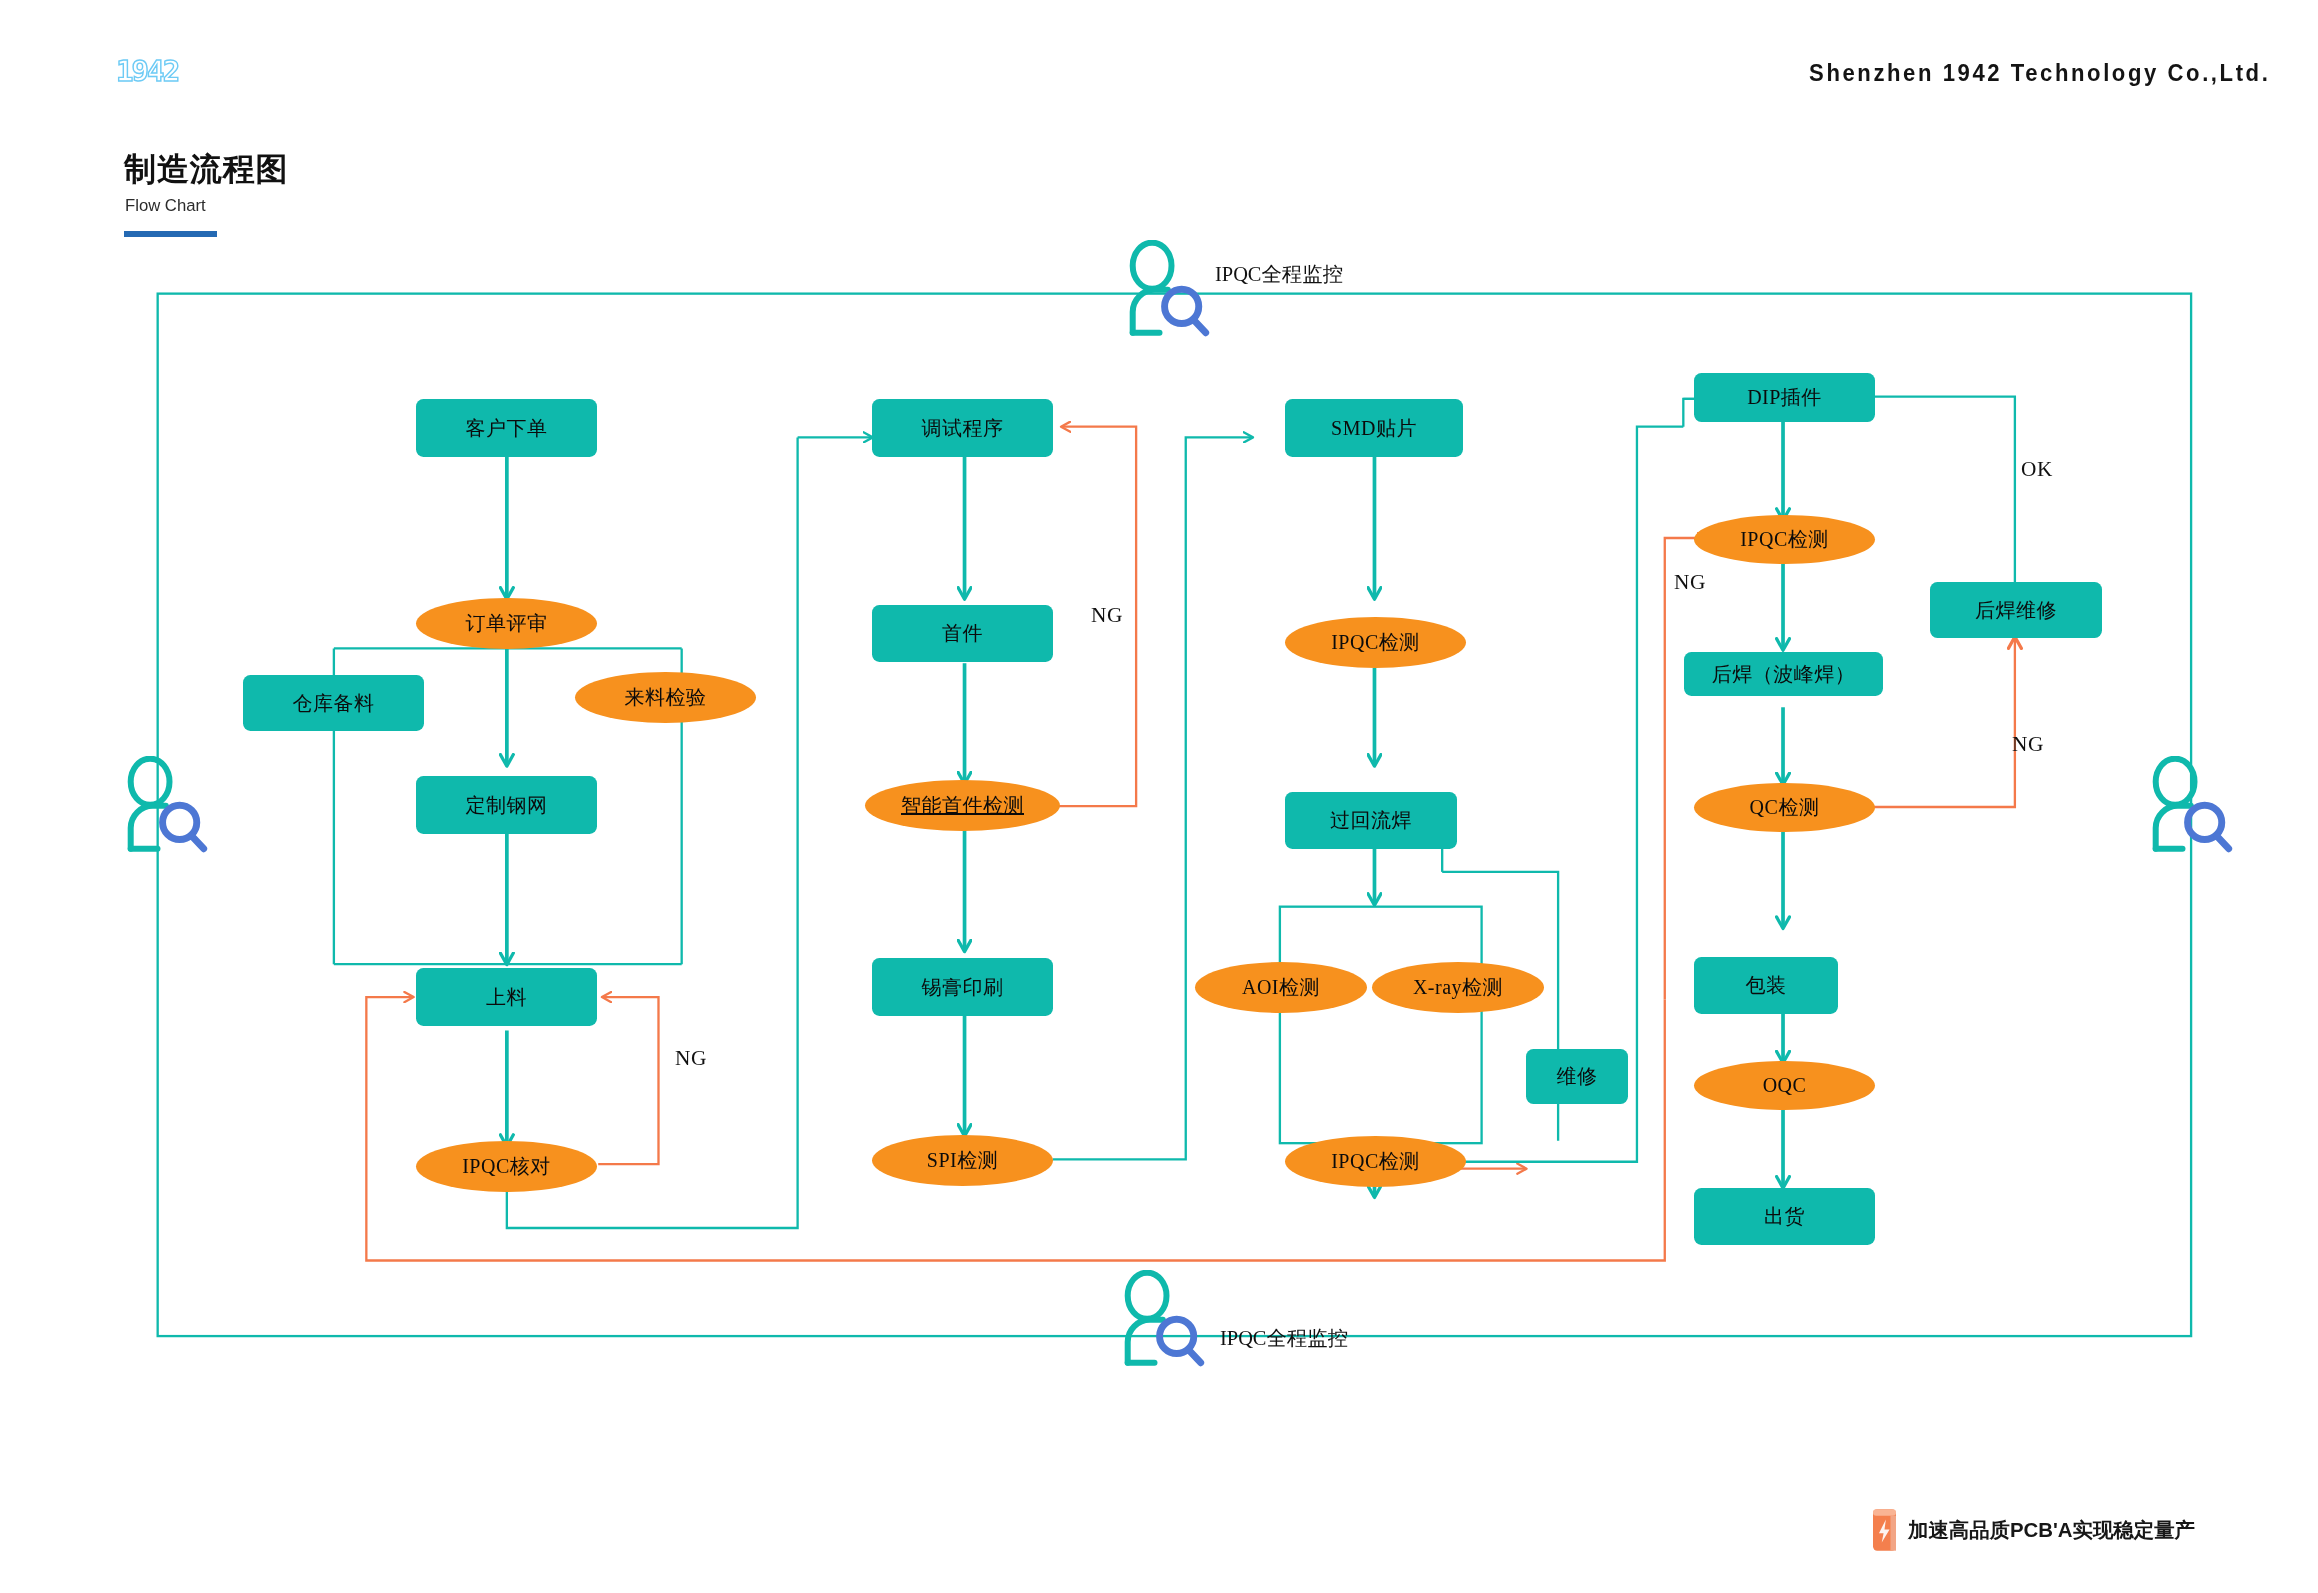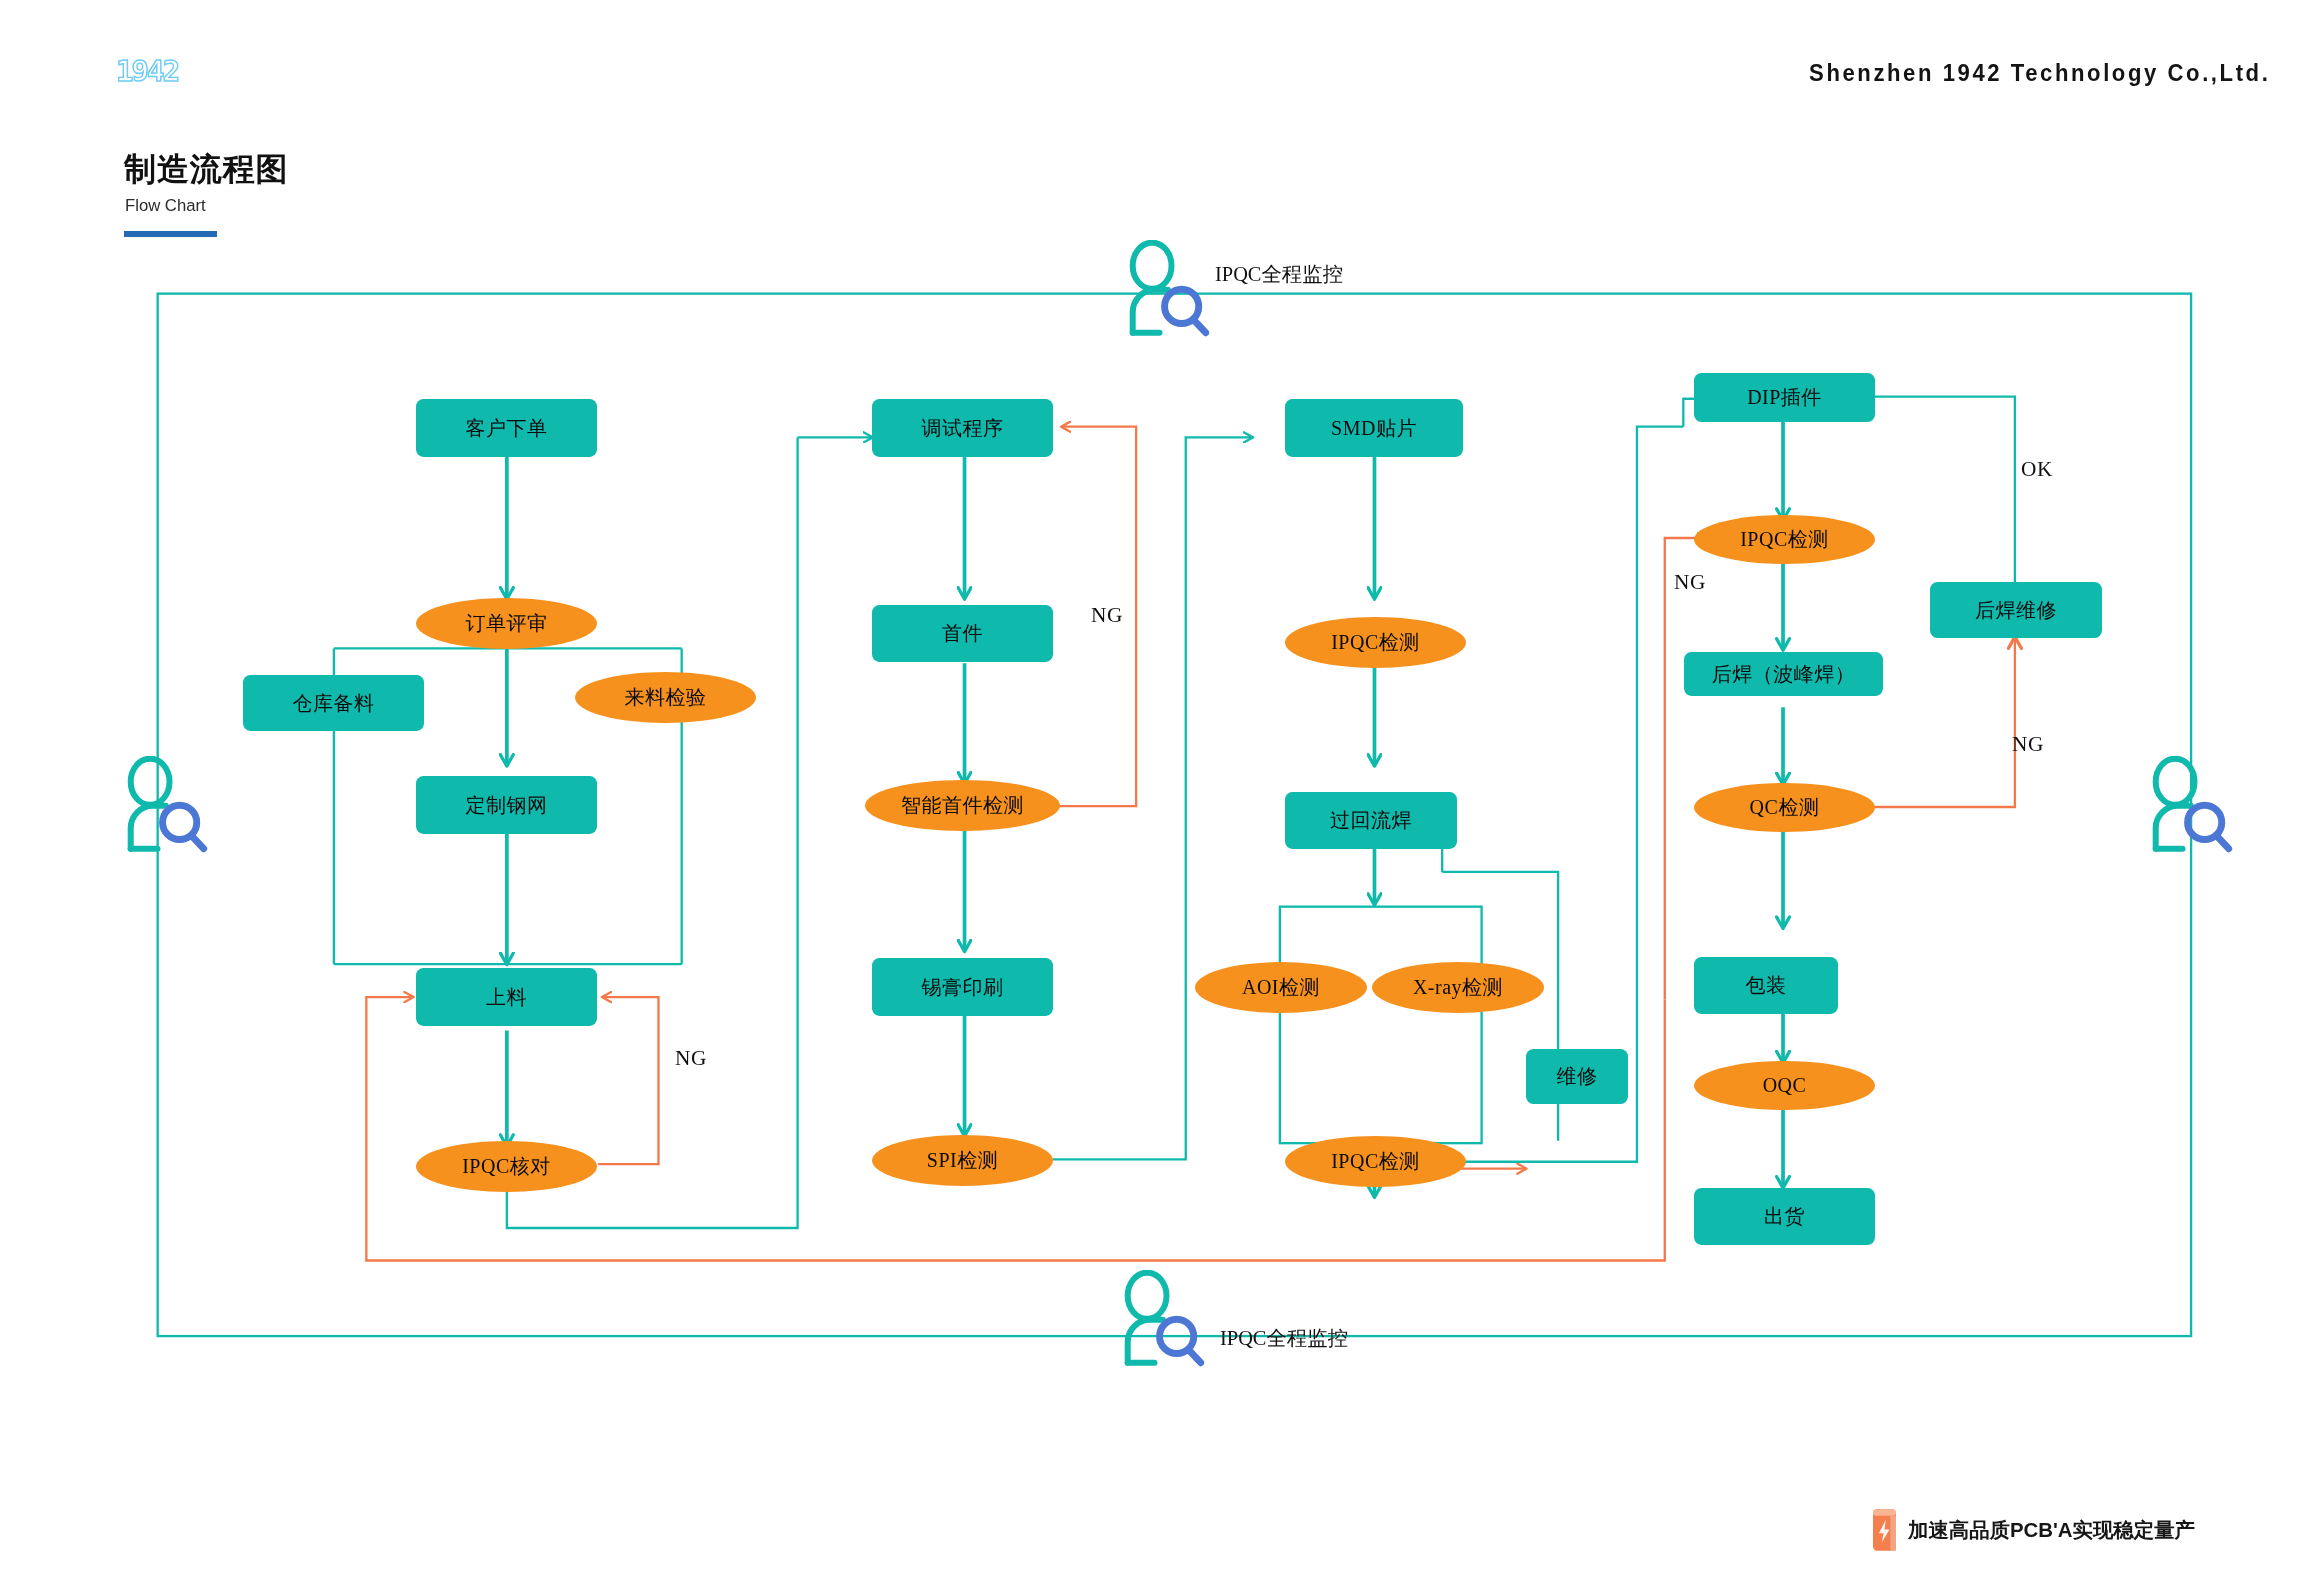--- a/index.html
+++ b/index.html
@@ -204,21 +204,21 @@
 <div class="node rect" style="left:416px;  top:399px;  width:181px; height:58px;">客户下单</div>
 <div class="node ellipse" style="left:416px;  top:598px; width:181px; height:51px;">订单评审</div>
 <div class="node rect" style="left:243px;  top:675px; width:181px; height:56px;">仓库备料</div>
 <div class="node ellipse" style="left:575px; top:672px; width:181px; height:51px;">来料检验</div>
 <div class="node rect" style="left:416px;  top:776px; width:181px; height:58px;">定制钢网</div>
 <div class="node rect" style="left:416px;  top:968px; width:181px; height:58px;">上料</div>
 <div class="node ellipse" style="left:416px;  top:1141px; width:181px; height:51px;">IPQC核对</div>
 
 <div class="node rect" style="left:872px; top:399px;  width:181px; height:58px;">调试程序</div>
 <div class="node rect" style="left:872px; top:605px; width:181px; height:57px;">首件</div>
-<div class="node ellipse" style="left:865px; top:780px; width:195px; height:51px;">智能首件检测</div>
+<div class="node ellipse" style="left:865px; top:780px; width:195px; height:51px;text-decoration:underline;">智能首件检测</div>
 <div class="node rect" style="left:872px; top:958px; width:181px; height:58px;">锡膏印刷</div>
 <div class="node ellipse" style="left:872px; top:1135px; width:181px; height:51px;">SPI检测</div>
 
 <div class="node rect" style="left:1285px; top:399px;  width:178px; height:58px;">SMD贴片</div>
 <div class="node ellipse" style="left:1285px; top:617px; width:181px; height:51px;">IPQC检测</div>
 <div class="node rect" style="left:1285px; top:792px; width:172px; height:57px;">过回流焊</div>
 <div class="node ellipse" style="left:1195px; top:962px; width:172px; height:51px;">AOI检测</div>
 <div class="node ellipse" style="left:1372px; top:962px; width:172px; height:51px;">X-ray检测</div>
 <div class="node rect" style="left:1526px; top:1049px; width:102px; height:55px;">维修</div>
 <div class="node ellipse" style="left:1285px; top:1136px; width:181px; height:51px;">IPQC检测</div>

